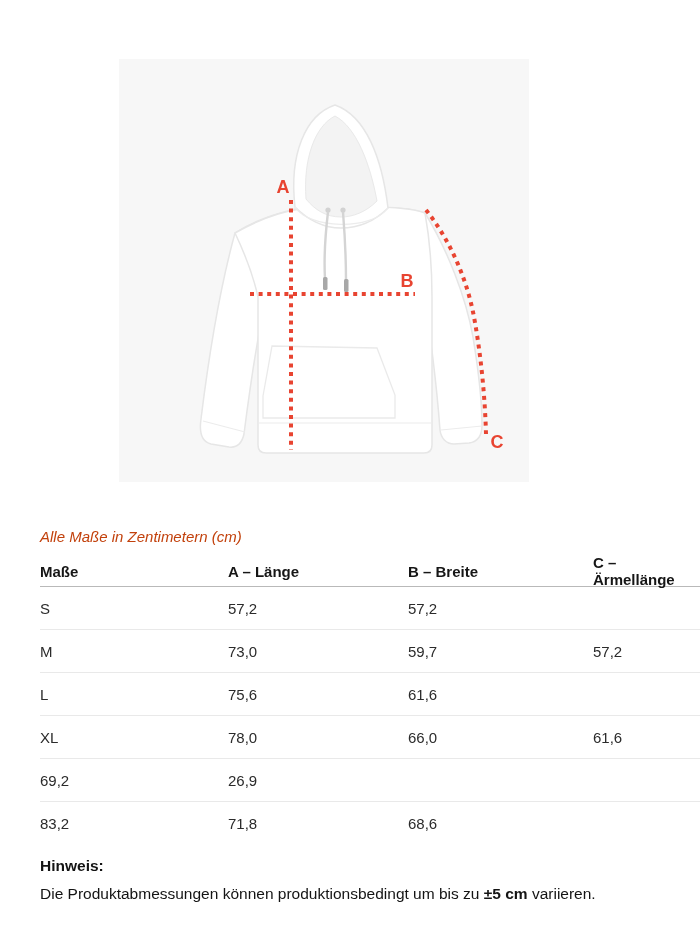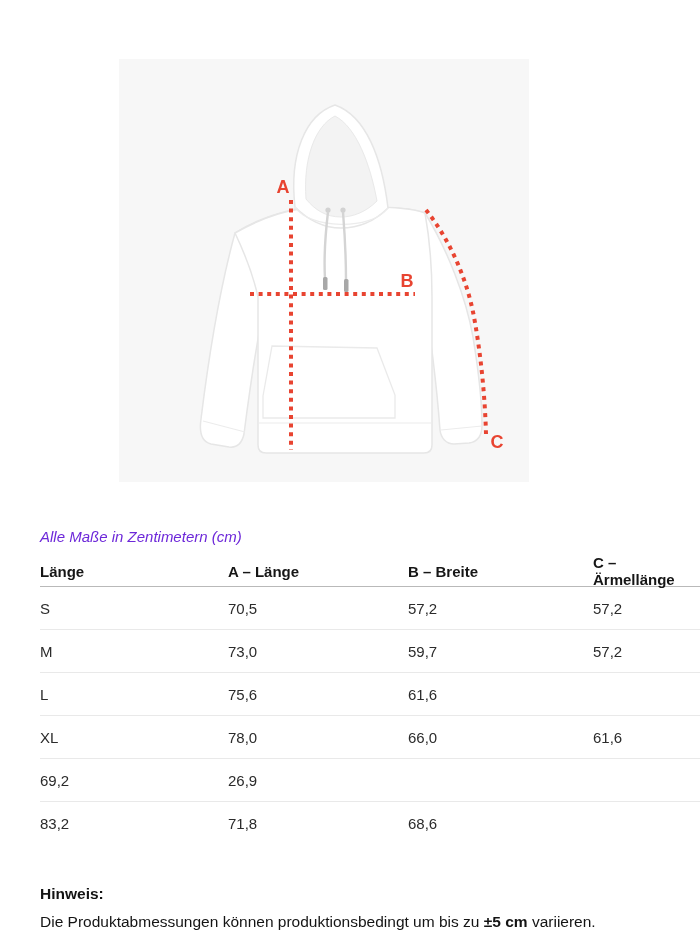--- a/index.html
+++ b/index.html
@@ -16,39 +16,39 @@
   .dash { stroke:#e84431; stroke-width:4; fill:none; stroke-dasharray:4 4.6; }
   .mlabel {
     fill:#e84431; font-family:"Liberation Sans", sans-serif;
     font-size:18px; font-weight:700; text-anchor:middle;
   }
   .garment { fill:#ffffff; stroke:#e6e6e6; stroke-width:1.5; }
   .seam   { fill:none; stroke:#ececec; stroke-width:1.2; }
   
   .units-note {
     position:absolute; left:40px; top:528px;
-    font-style:italic; font-size:15px; color:#6d28d9;
+    font-style:italic; font-size:15px; color:#c2410c;
   }
   
   .size-table { position:absolute; left:40px; top:554px; width:660px; }
   .thead {
     display:grid; grid-template-columns:188px 180px 185px 1fr;
     height:32px; align-items:center;
     font-size:15px; font-weight:700; color:#161616;
     border-bottom:1px solid #b9b9b9;
   }
   .trow {
     display:grid; grid-template-columns:188px 180px 185px 1fr;
     height:42px; align-items:center;
     font-size:15px; color:#2b2b2b;
     border-bottom:1px solid #e9e9e9;
   }
   .trow:last-child { border-bottom:none; }
   
-  .notice { position:absolute; left:40px; top:857px; width:650px; font-size:15.5px; color:#141414;margin-top:28px; }
+  .notice { position:absolute; left:40px; top:857px; width:650px; font-size:15.5px; color:#141414; }
   .notice-title { font-weight:700; margin:0 0 9px 0; }
   .notice-text { margin:0; line-height:20px; }
   .notice-text b { font-weight:700; }
 </style>
 </head>
 <body>
 
 <div class="page">
 
   <div class="photo">
@@ -84,28 +84,27 @@
       <text class="mlabel" x="164" y="134">A</text>
       <text class="mlabel" x="288" y="228">B</text>
       <text class="mlabel" x="378" y="389">C</text>
     </svg>
   </div>
 
   <div class="units-note">Alle Maße in Zentimetern (cm)</div>
 
   <div class="size-table">
     <div class="thead">
-      <div>Länge</div>
+      <div>Maße</div>
       <div>A – Länge</div>
       <div>B – Breite</div>
       <div>C – Ärmellänge</div>
     </div>
     <div class="trow">
       <div>S</div>
-      <div>70,5</div>
       <div>57,2</div>
       <div>57,2</div>
     </div>
     <div class="trow">
       <div>M</div>
       <div>73,0</div>
       <div>59,7</div>
       <div>57,2</div>
     </div>
     <div class="trow">

